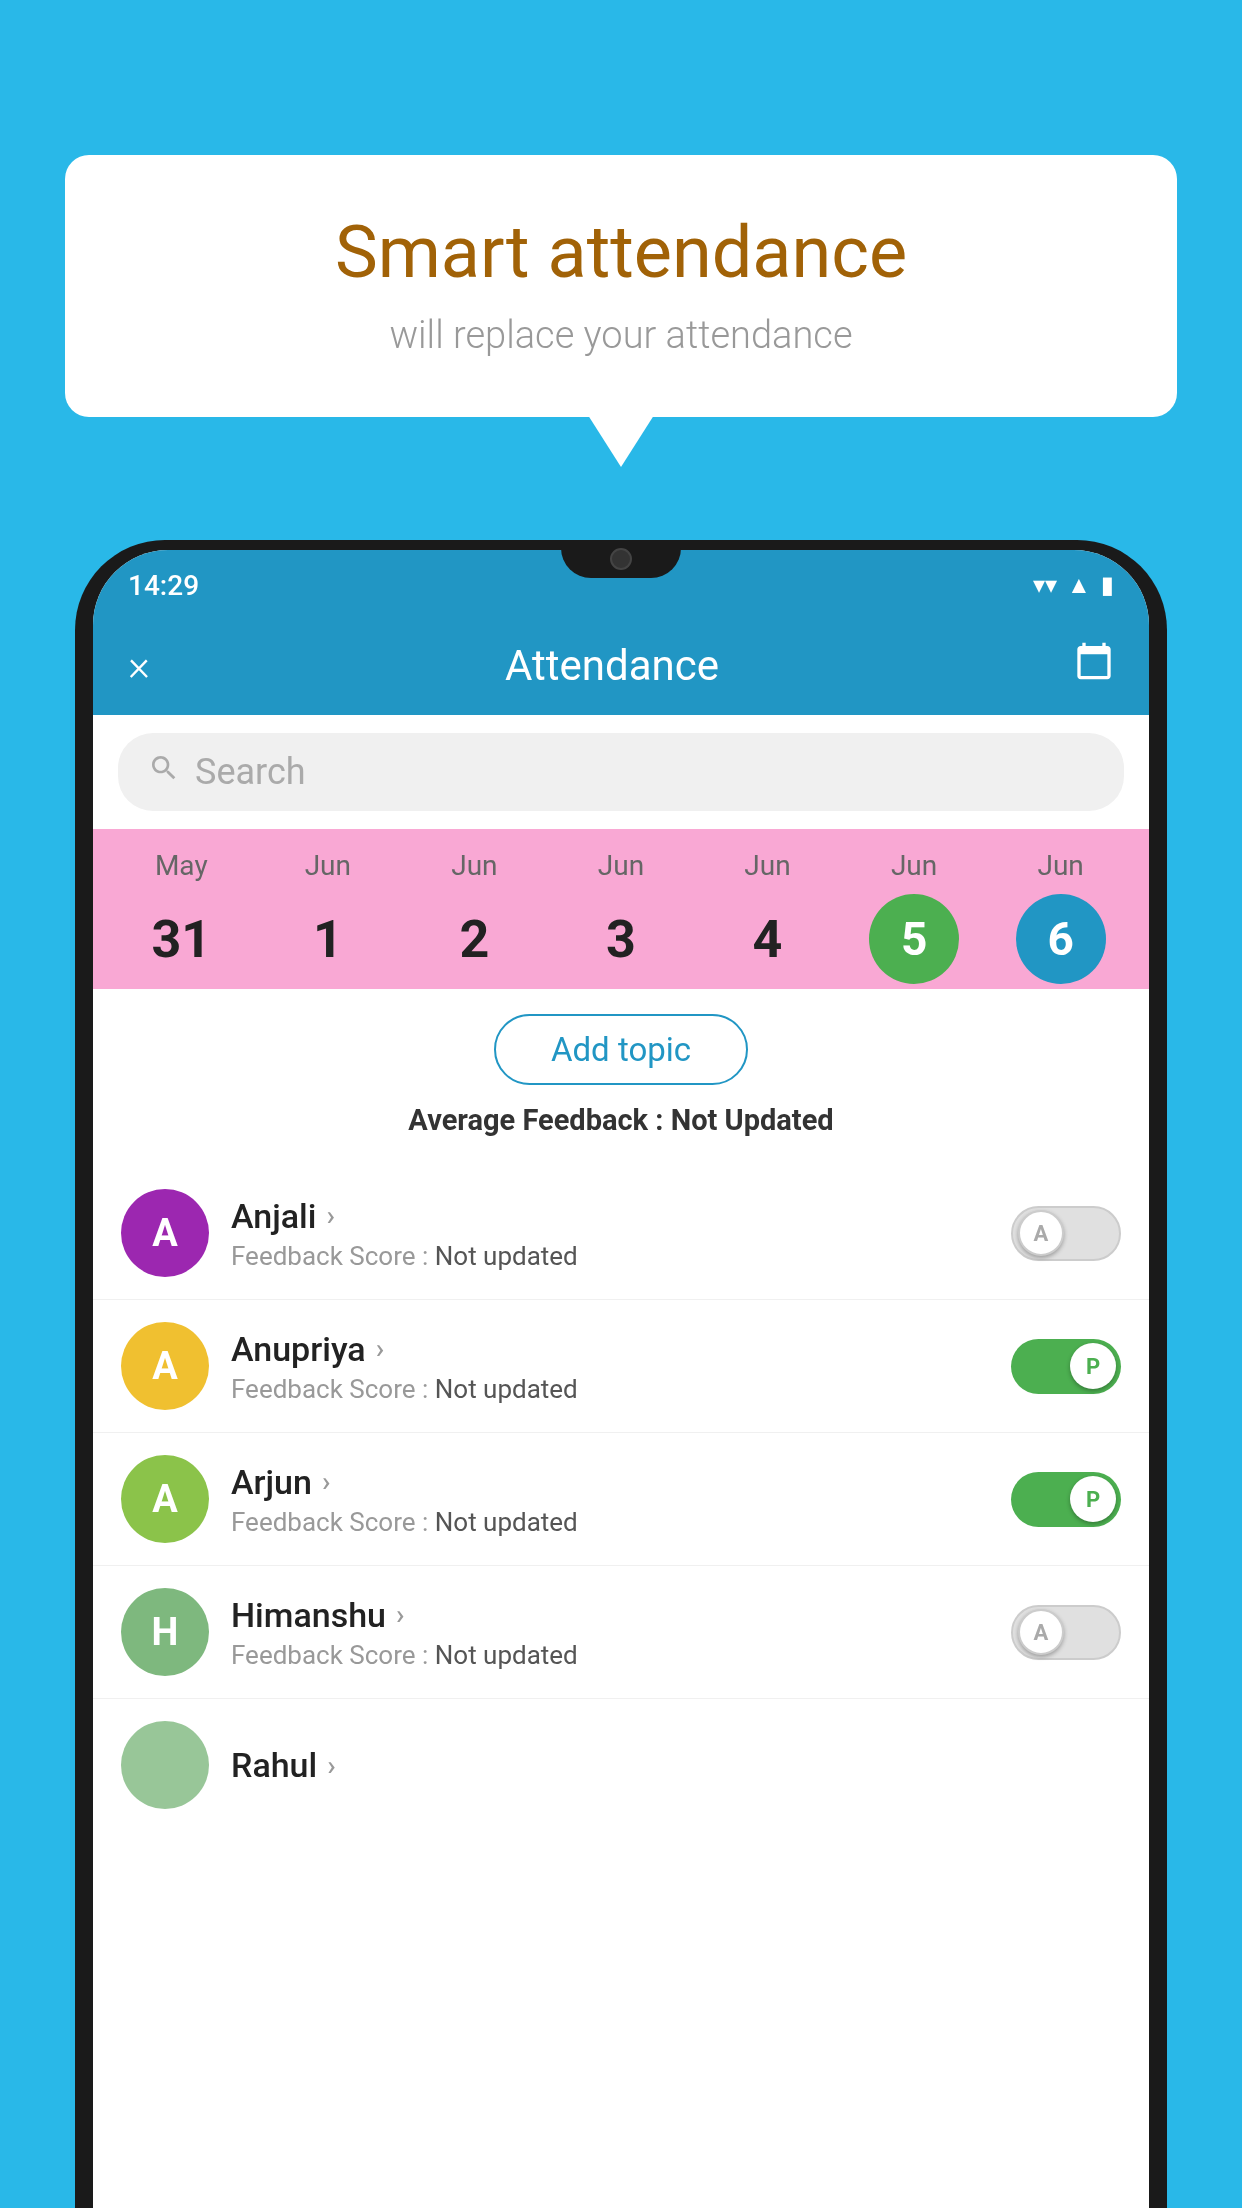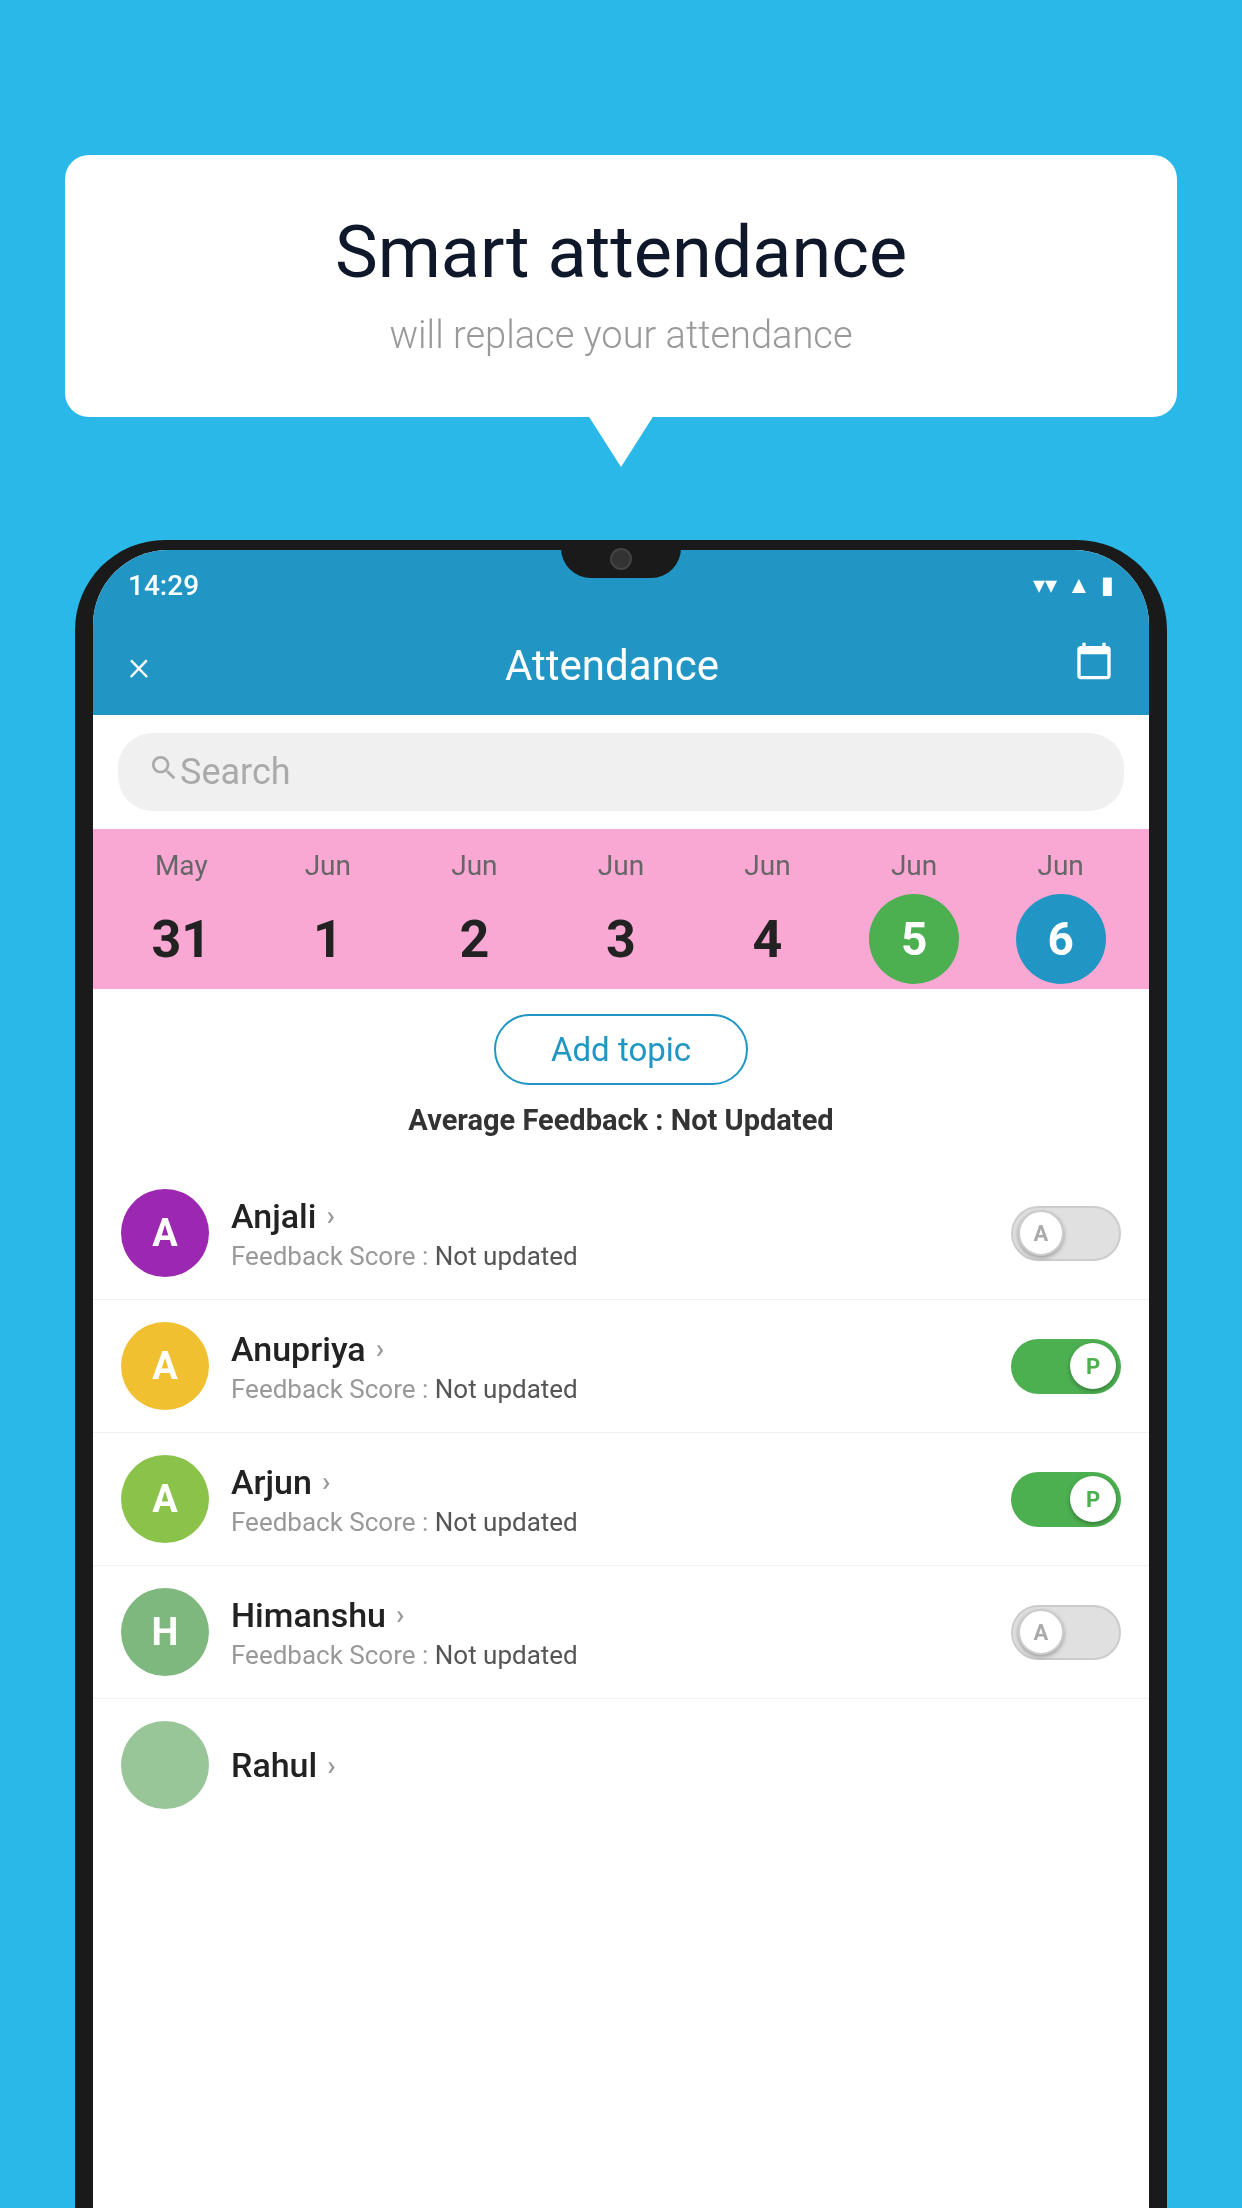--- a/index.html
+++ b/index.html
@@ -37,21 +37,21 @@
       transform: translateX(-50%);
       width: 0;
       height: 0;
       border-left: 35px solid transparent;
       border-right: 35px solid transparent;
       border-top: 55px solid white;
     }
 
     .bubble-title {
       font-size: 72px;
-      color: #0f172a;
+      color: #a16207;
       font-weight: 400;
       margin-bottom: 18px;
     }
 
     .bubble-subtitle {
       font-size: 38px;
       color: #999;
       font-weight: 300;
     }
 
@@ -167,20 +167,21 @@
       padding: 18px 25px;
       background: white;
     }
 
     .search-bar {
       background: #f0f0f0;
       border-radius: 35px;
       display: flex;
       align-items: center;
       padding: 18px 30px;
+      gap: 15px;
     }
 
     .search-icon-svg {
       color: #999;
       font-size: 32px;
     }
 
     .search-text {
       font-size: 36px;
       color: #aaa;

